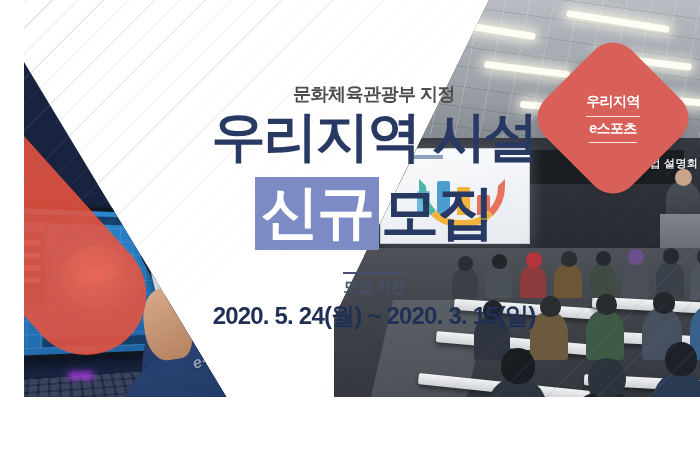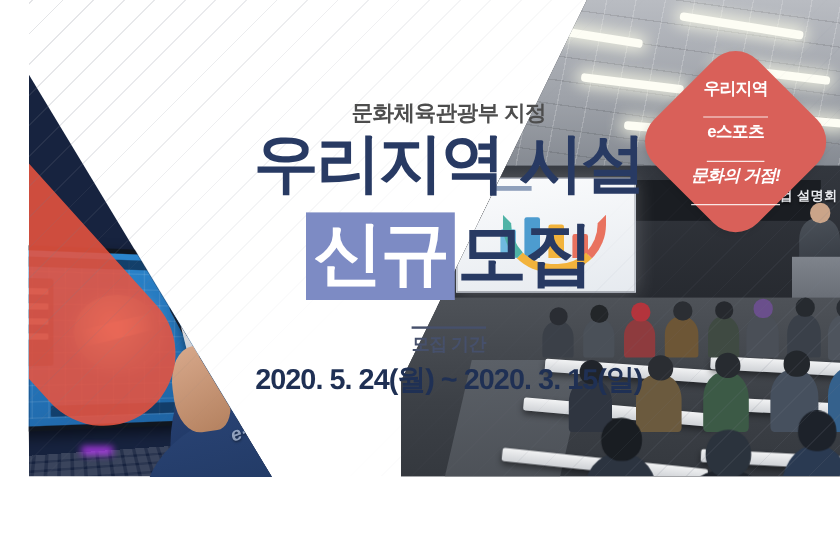--- a/index.html
+++ b/index.html
@@ -294,21 +294,21 @@
   .badge-text{
     position:absolute;inset:0;
     display:flex;flex-direction:column;
     align-items:center;justify-content:center;
     gap:3px;
     color:#ffffff;
     font-size:14px;font-weight:700;letter-spacing:-0.6px;
   }
   .badge-line{
     border-bottom:1.5px solid rgba(255,255,255,.85);
-    padding-bottom:16px;
+    padding-bottom:6px;
     line-height:1.15;
   }
   .badge-line.last{border-bottom:1.5px solid rgba(255,255,255,.85);font-style:italic;}
 </style>
 </head>
 <body>
 
 <div id="poster">
 
   <div class="hairlines"></div>
@@ -438,17 +438,16 @@
     </div>
 
     <div class="period-date">2020. 5. 24(월) ~ 2020. 3. 15(일)</div>
   </div>
 
   <div class="badge">
     <div class="badge-shape"></div>
     <div class="badge-text">
       <span class="badge-line">우리지역</span>
       <span class="badge-line">e스포츠</span>
-      <span class="badge-line last">문화의 거점!</span>
     </div>
   </div>
 
 </div>
 
 </body></html>

